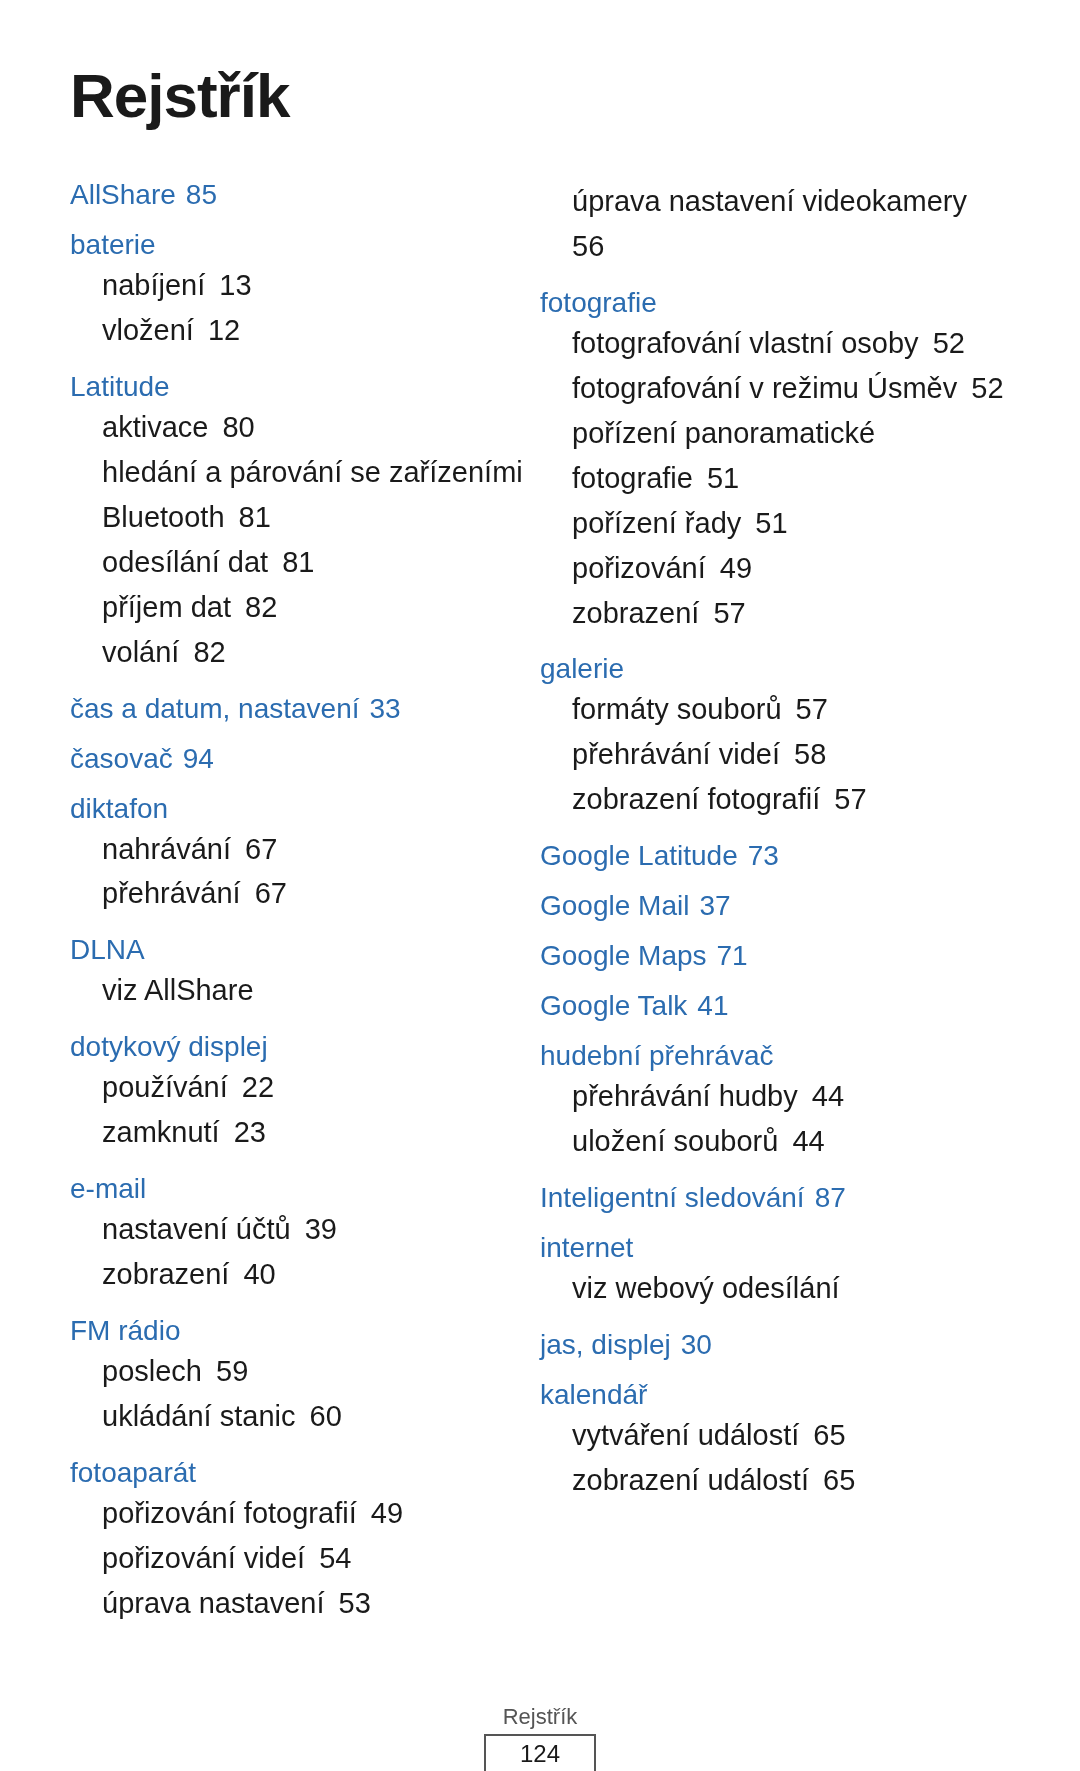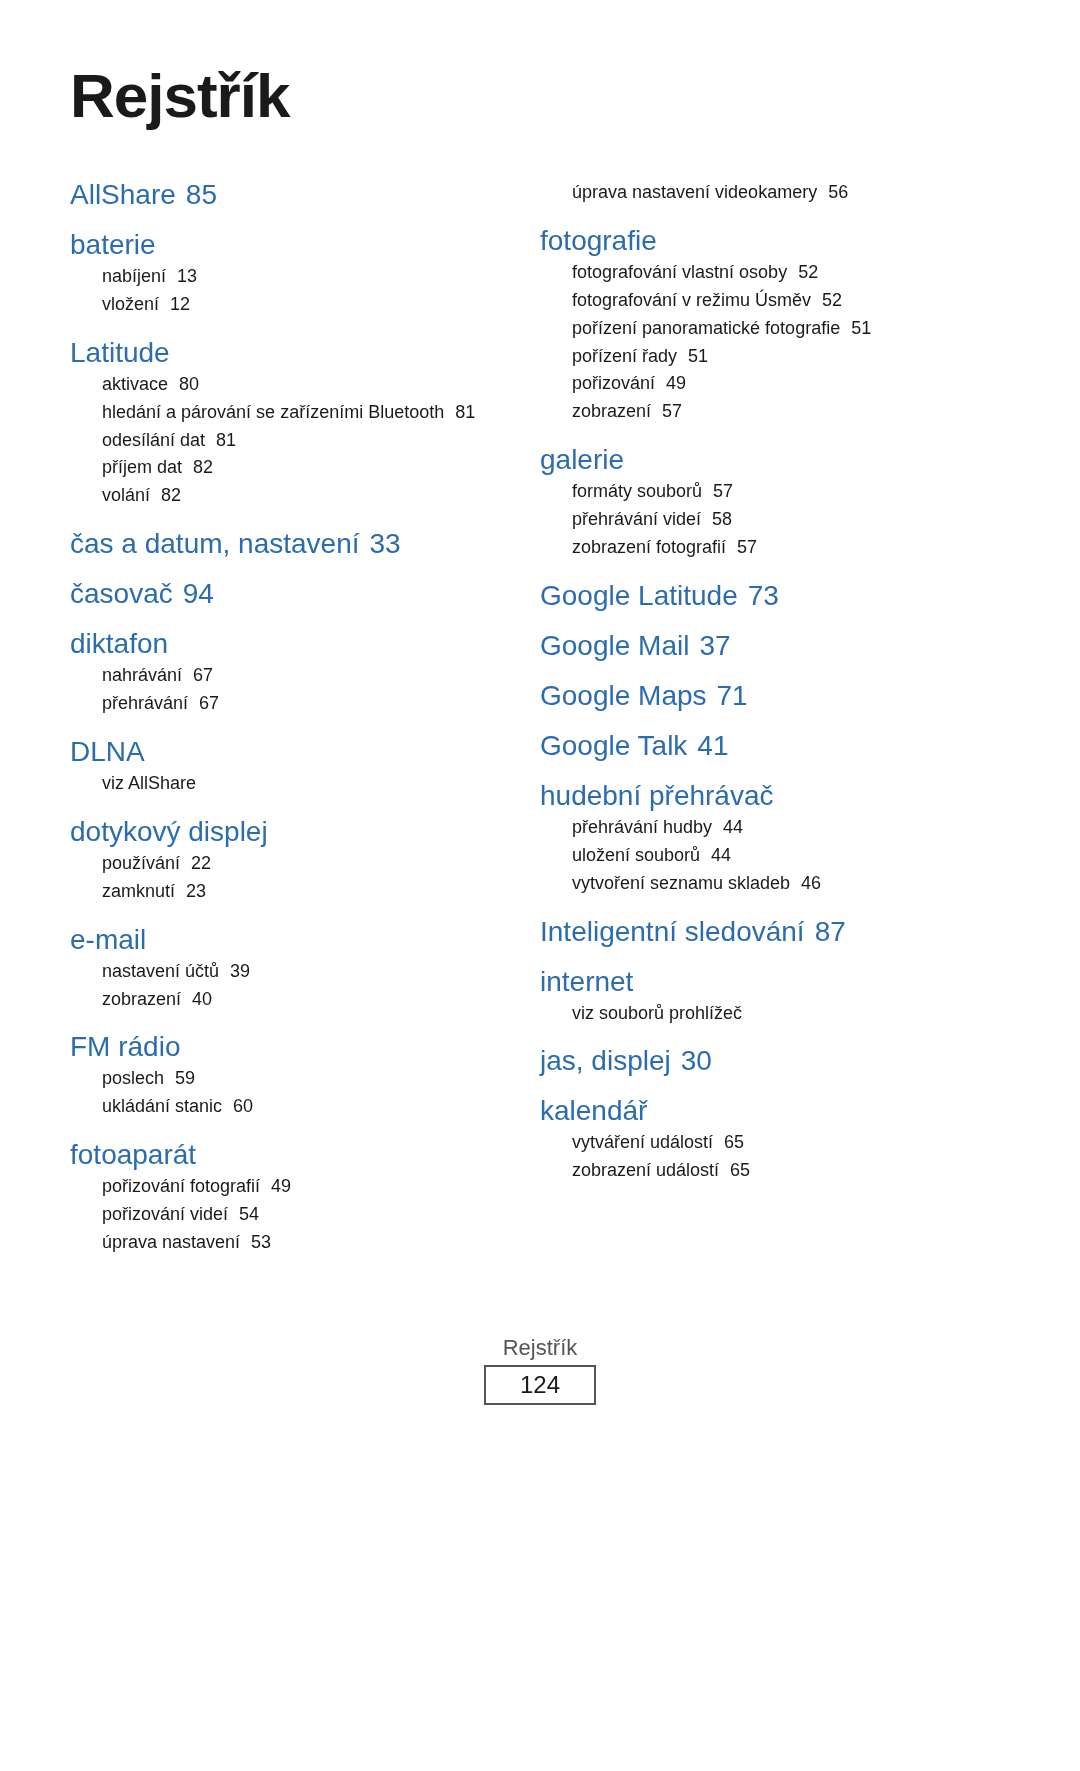--- a/index.html
+++ b/index.html
@@ -33,21 +33,21 @@
       font-size: 28px;
       font-weight: 400;
       margin-bottom: 2px;
     }
     .index-heading .page-num {
       color: #2b6cb0;
       font-size: 28px;
       margin-left: 10px;
     }
     .index-subitem {
-      font-size: 18px;
+      font-size: 29px;
       color: #1a1a1a;
       padding-left: 32px;
       line-height: 1.55;
     }
     .index-subitem .page-num {
       margin-left: 6px;
       color: #1a1a1a;
     }
     .footer {
       text-align: center;
@@ -152,28 +152,27 @@
       <div class="index-section">
         <div class="index-heading">Google Maps<span class="page-num">71</span></div>
       </div>
       <div class="index-section">
         <div class="index-heading">Google Talk<span class="page-num">41</span></div>
       </div>
       <div class="index-section">
         <div class="index-heading">hudební přehrávač</div>
         <div class="index-subitem">přehrávání hudby<span class="page-num"> 44</span></div>
         <div class="index-subitem">uložení souborů<span class="page-num"> 44</span></div>
-        <div class="index-subitem">vytvoření seznamu skladeb<span class="page-num"> 46</span></div>
       </div>
       <div class="index-section">
         <div class="index-heading">Inteligentní sledování<span class="page-num">87</span></div>
       </div>
       <div class="index-section">
         <div class="index-heading">internet</div>
-        <div class="index-subitem">viz souborů prohlížeč</div>
+        <div class="index-subitem">viz webový odesílání</div>
       </div>
       <div class="index-section">
         <div class="index-heading">jas, displej<span class="page-num">30</span></div>
       </div>
       <div class="index-section">
         <div class="index-heading">kalendář</div>
         <div class="index-subitem">vytváření událostí<span class="page-num"> 65</span></div>
         <div class="index-subitem">zobrazení událostí<span class="page-num"> 65</span></div>
       </div>
     </div>

